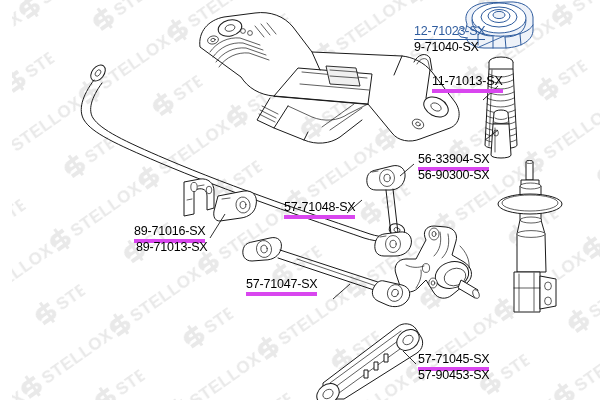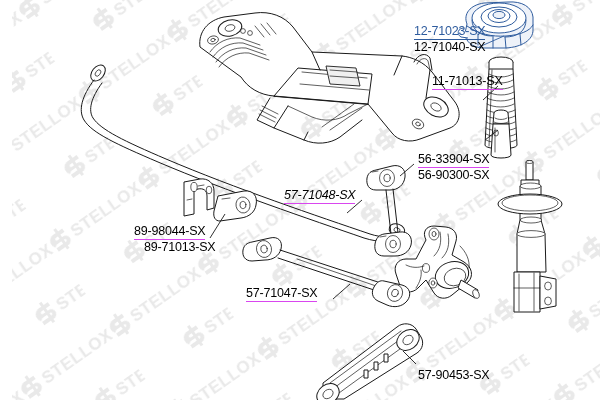--- a/index.html
+++ b/index.html
@@ -44,21 +44,21 @@
     font-family: "Liberation Sans", sans-serif;
     font-size: 12.5px;
     color: #000000;
     white-space: nowrap;
     letter-spacing: -0.2px;
   }
   .label.hl {
     color: #2f5c9e;
   }
   .label.underline {
-    border-bottom: 1px solid #d946ef;
+    border-bottom: 4px solid #d946ef;
     padding-bottom: 1px;
   }
   .label.hl.underline {
     border-bottom: 1px solid #2f5c9e;
   }
 </style>
 </head>
 <body>
 
 <div id="page">
@@ -427,34 +427,35 @@
       <path class="lead" d="M 350 200 L 335 213"></path>
       <path class="lead" d="M 198 238 L 213 214"></path>
       <path class="lead" d="M 321 299 L 338 284"></path>
       <path class="lead" d="M 404 364 L 391 351"></path>
     </g>
   </svg>
 
   <div id="labels">
     <span class="label hl underline" style="left:402px; top:24px;">12-71023-SX</span>
 
-    <span class="label" style="left:402px; top:40px;">12-71040-SX</span>
+    <span class="label" style="left:402px; top:40px;">9-71040-SX</span>
 
     <span class="label underline" style="left:420px; top:74px;">11-71013-SX</span>
 
 
     <span class="label underline" style="left:406px; top:152px;">56-33904-SX</span>
 
     <span class="label" style="left:406px; top:168px;">56-90300-SX</span>
 
-    <span class="label underline" style="left:272px; top:188px;font-style:italic;">57-71048-SX</span>
-
-    <span class="label underline" style="left:122px; top:224px;">89-98044-SX</span>
-
-    <span class="label" style="left:132px; top:240px;">89-71013-SX</span>
-
-    <span class="label underline" style="left:234px; top:286px;">57-71047-SX</span>
-
+    <span class="label underline" style="left:272px; top:200px;">57-71048-SX</span>
+
+    <span class="label underline" style="left:122px; top:224px;">89-71016-SX</span>
+
+    <span class="label" style="left:124px; top:240px;">89-71013-SX</span>
+
+    <span class="label underline" style="left:234px; top:277px;">57-71047-SX</span>
+
+    <span class="label underline" style="left:406px; top:352px;">57-71045-SX</span>
 
     <span class="label" style="left:406px; top:368px;">57-90453-SX</span>
   </div>
 
 </div>
 
 </body></html>

